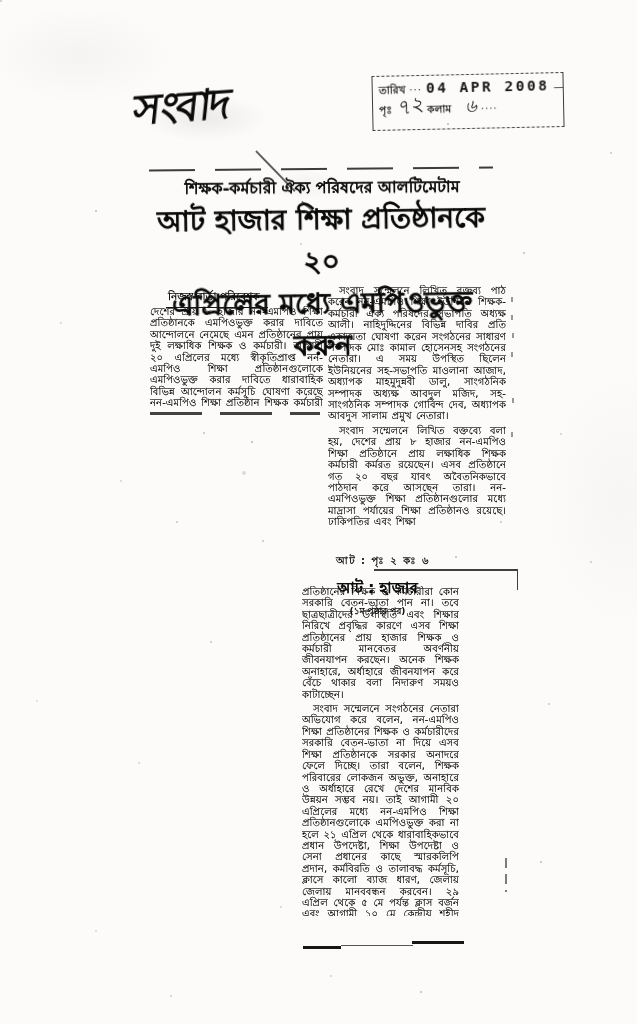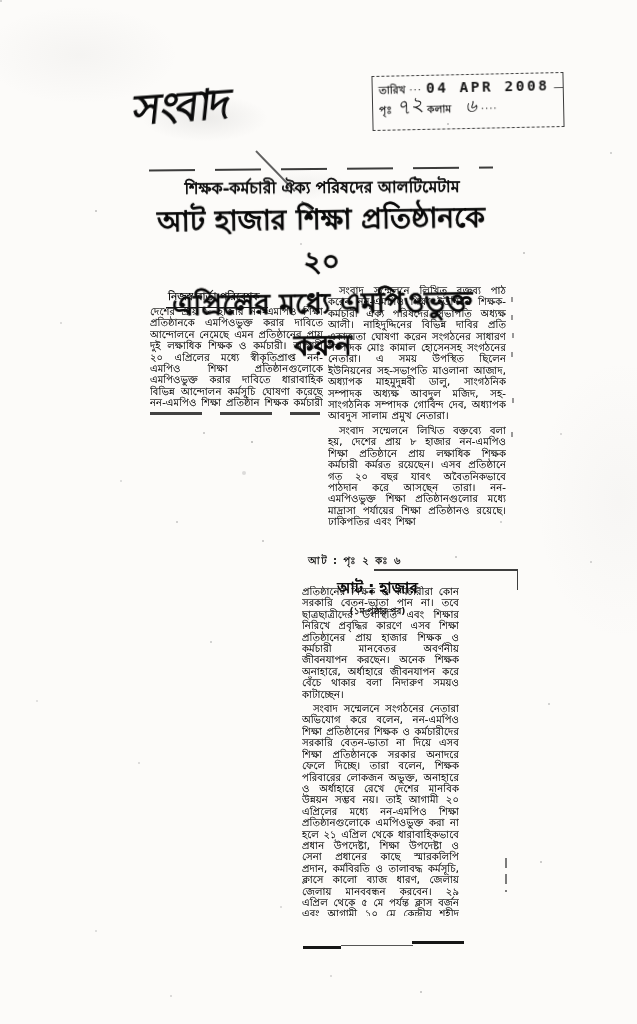--- a/index.html
+++ b/index.html
@@ -56,21 +56,21 @@
   .col{position:absolute;overflow:hidden;color:#101010;}
   .col p{margin:0 0 3px 0;text-indent:11px;text-align:justify;font-size:10px;
     line-height:11.4px;letter-spacing:.1px;word-spacing:1px;
     filter:blur(.38px);text-shadow:0 0 .5px rgba(0,0,0,.6);}
   .col p.noindent{text-indent:0;}
   .col-left{left:150px;top:306px;width:173px;height:102px;}
   .col-right{left:328px;top:285px;width:178px;height:268px;}
   .col-cont{left:302px;top:586px;width:157px;height:330px;}
   .col-end-rule{position:absolute;left:150px;top:412px;width:170px;height:2.5px;
     background:repeating-linear-gradient(90deg,#222 0 52px,transparent 52px 70px);opacity:.85;}
-  .jump{position:absolute;left:308px;top:553px;font-size:10px;font-weight:bold;
+  .jump{position:absolute;left:336px;top:553px;font-size:10px;font-weight:bold;
     letter-spacing:1.5px;color:#111;filter:blur(.3px);}
   .divider-corner{position:absolute;left:374px;top:569px;width:143px;height:19px;
     border-top:2.2px solid #2a2a2a;border-right:1.6px solid #2a2a2a;opacity:.9;}
   .slug-block{position:absolute;left:299px;top:576px;width:157px;text-align:center;color:#0d0d0d;}
   .slug{font-size:15px;font-weight:bold;filter:blur(.25px);text-shadow:0 0 .5px rgba(0,0,0,.7);}
   .slug-note{font-size:9px;font-weight:bold;margin-top:3px;filter:blur(.3px);}
   .end-dash{position:absolute;height:3px;background:#161616;}
   .end-dash-1{left:303px;top:946px;width:38px;}
   .end-dash-2{left:412px;top:941px;width:52px;}
   .end-line{position:absolute;left:341px;top:945px;width:72px;height:1px;background:#555;}

